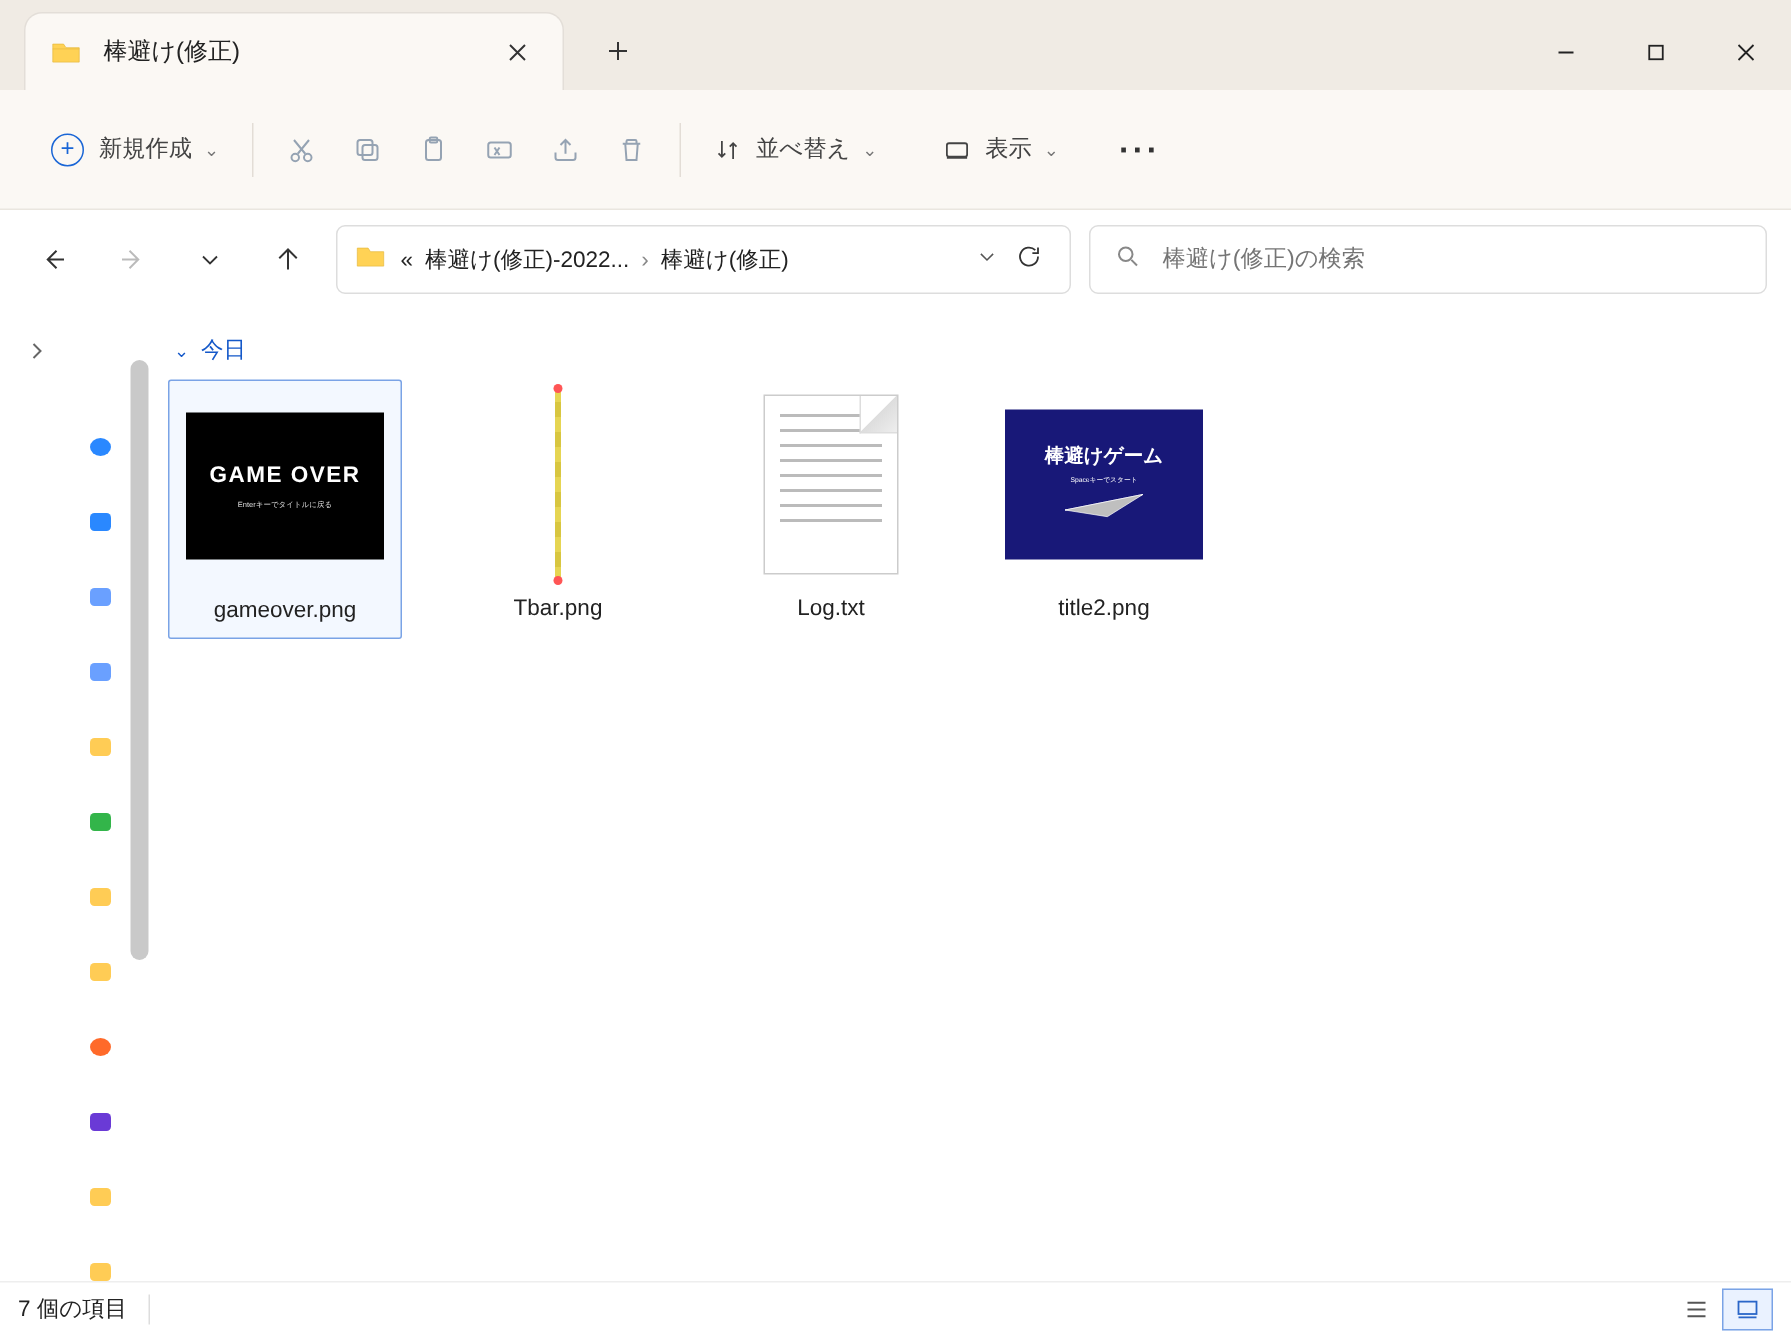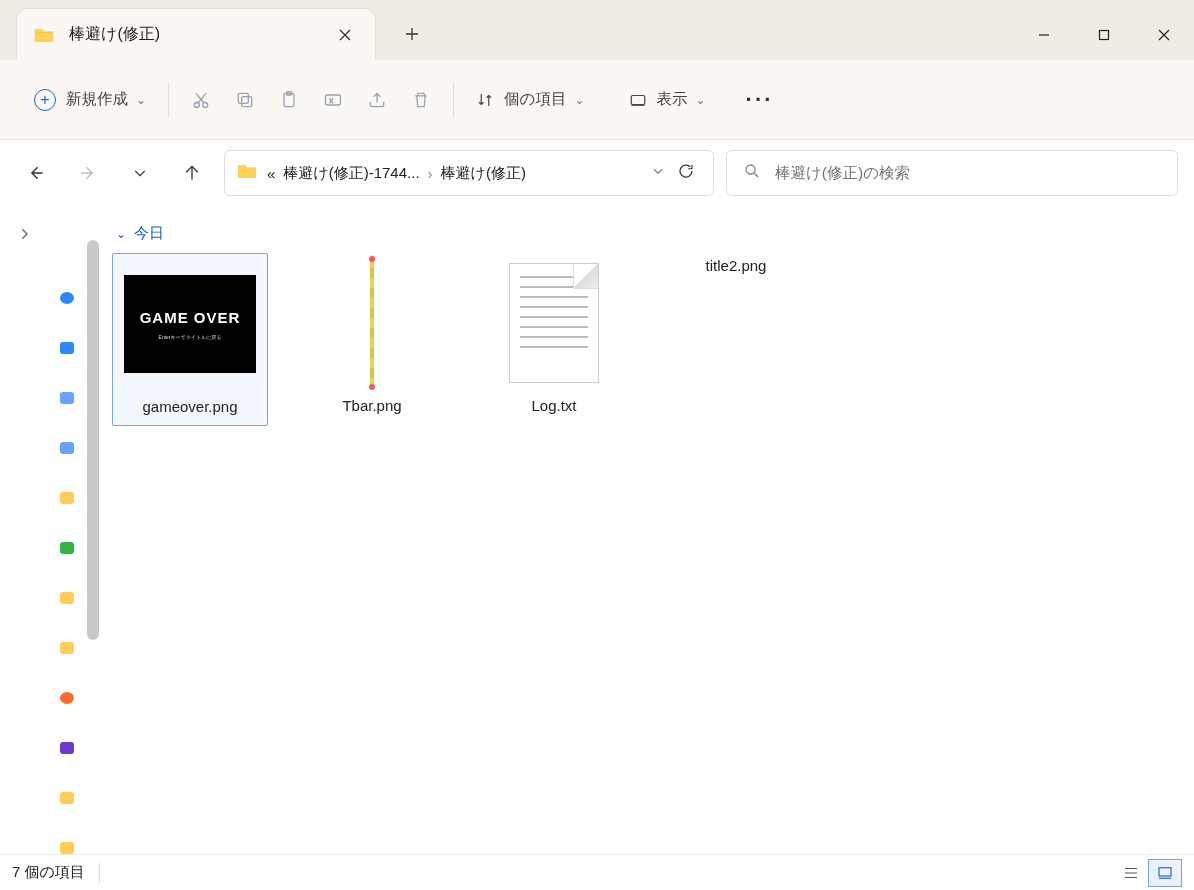--- a/index.html
+++ b/index.html
@@ -166,21 +166,21 @@
   <div class="tb-iconbtn">
     <svg width="20" height="20" viewBox="0 0 24 24" fill="none" stroke="#95a3b3" stroke-width="1.6">
         <path d="M5 7 H19 M8 7 V5 Q8 4 9 4 H15 Q16 4 16 5 V7 M7 7 L8 20 H16 L17 7"></path>
       </svg>
   </div>
   <div class="tb-sep"></div>
   <div class="tb-btn">
     <svg width="18" height="18" viewBox="0 0 24 24" fill="none" stroke="#444" stroke-width="1.6" style="margin-right:10px">
         <path d="M7 4 V18 M4 15 L7 18 L10 15 M17 20 V6 M14 9 L17 6 L20 9"></path>
       </svg>
-    <span>個の項目</span>
+    <span>並べ替え</span>
     <span class="chev">⌄</span>
   </div>
   <div class="tb-btn" style="margin-left:20px">
     <svg width="18" height="18" viewBox="0 0 24 24" fill="none" stroke="#444" stroke-width="1.6" style="margin-right:10px">
         <rect x="3" y="6" width="18" height="12" rx="2"></rect>
         <path d="M3 19 H21"></path>
       </svg>
     <span>表示</span>
     <span class="chev">⌄</span>
   </div>
@@ -209,21 +209,21 @@
       </svg>
   </div>
   <div class="address">
     <span class="addr-icon">
       <svg class="folder-icon" viewBox="0 0 24 20">
           <path d="M1 6 1 18 23 18 23 6 12 6 10 3 1 3 Z" fill="#ffd255" stroke="#e6b93f" stroke-width="0.6"></path>
         </svg>
     </span>
     <span class="addr-text">
       <span>«</span>
-      <span>棒避け(修正)-1744...</span>
+      <span>棒避け(修正)-2022...</span>
       <span class="addr-sep">›</span>
       <span>棒避け(修正)</span>
     </span>
     <span class="addr-chev">
       <svg width="14" height="14" viewBox="0 0 24 24" fill="none" stroke="#555" stroke-width="1.8">
           <path d="M5 9 L12 16 L19 9"></path>
         </svg>
     </span>
     <span class="refresh-btn">
       <svg width="18" height="18" viewBox="0 0 24 24" fill="none" stroke="#333" stroke-width="1.6">
@@ -309,20 +309,30 @@
               <div class="doc-line"></div>
               <div class="doc-line"></div>
           </div>
         </div>
         <div class="file-label">Log.txt</div>
       </div>
 
 
 
       <div class="file-item">
+        <div class="thumb-wrap">
+          <div class="thumb-title">
+            <div class="tt">棒避けゲーム</div>
+            <div class="tt-sub">Spaceキーでスタート</div>
+            <svg width="52" height="24" viewBox="0 0 70 28">
+                <polygon points="0,14 70,0 40,14" fill="#e9e9e9" stroke="#fff" stroke-width="0.6"></polygon>
+                <polygon points="0,14 70,0 38,20" fill="#bfbfbf" stroke="#fff" stroke-width="0.6"></polygon>
+              </svg>
+          </div>
+        </div>
         <div class="file-label">title2.png</div>
       </div>
 
     </div>
   </div>
 </div>
 
 <div class="statusbar">
   <span>7 個の項目</span>
   <span style="width:1px;height:20px;background:#ddd;margin:0 14px"></span>

